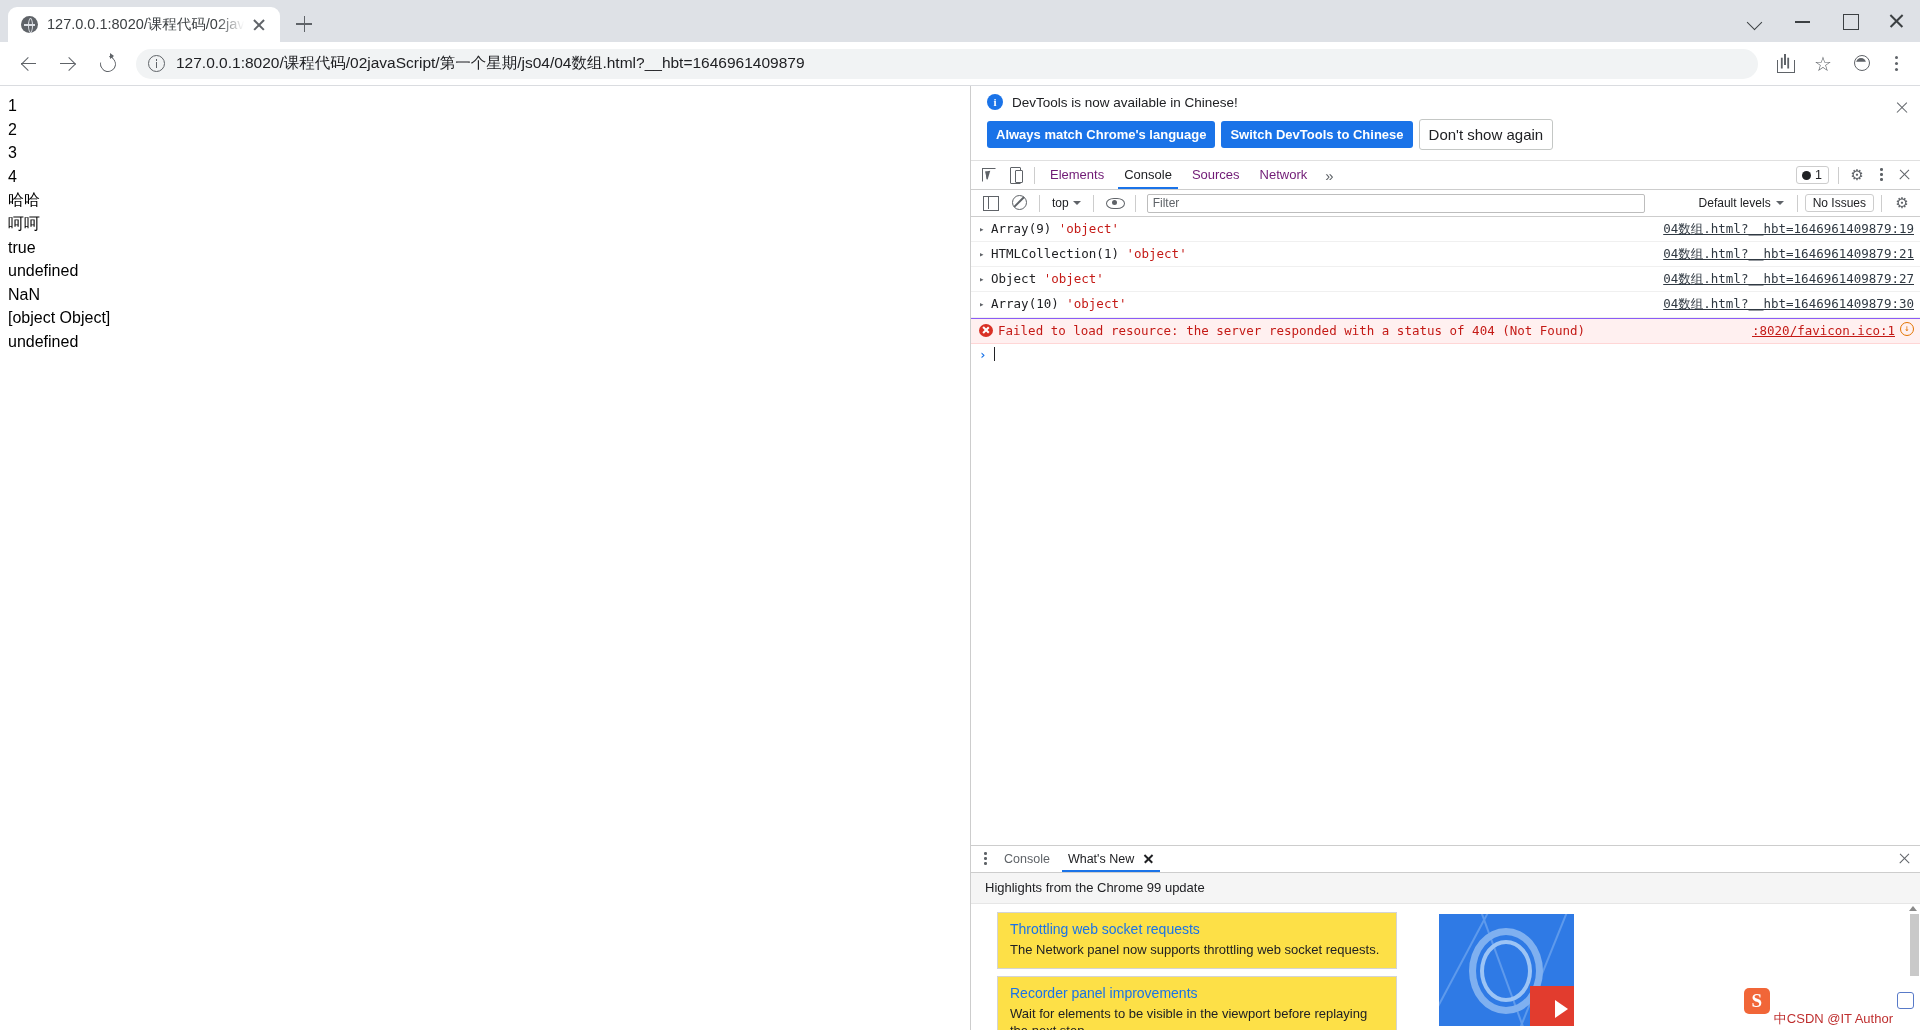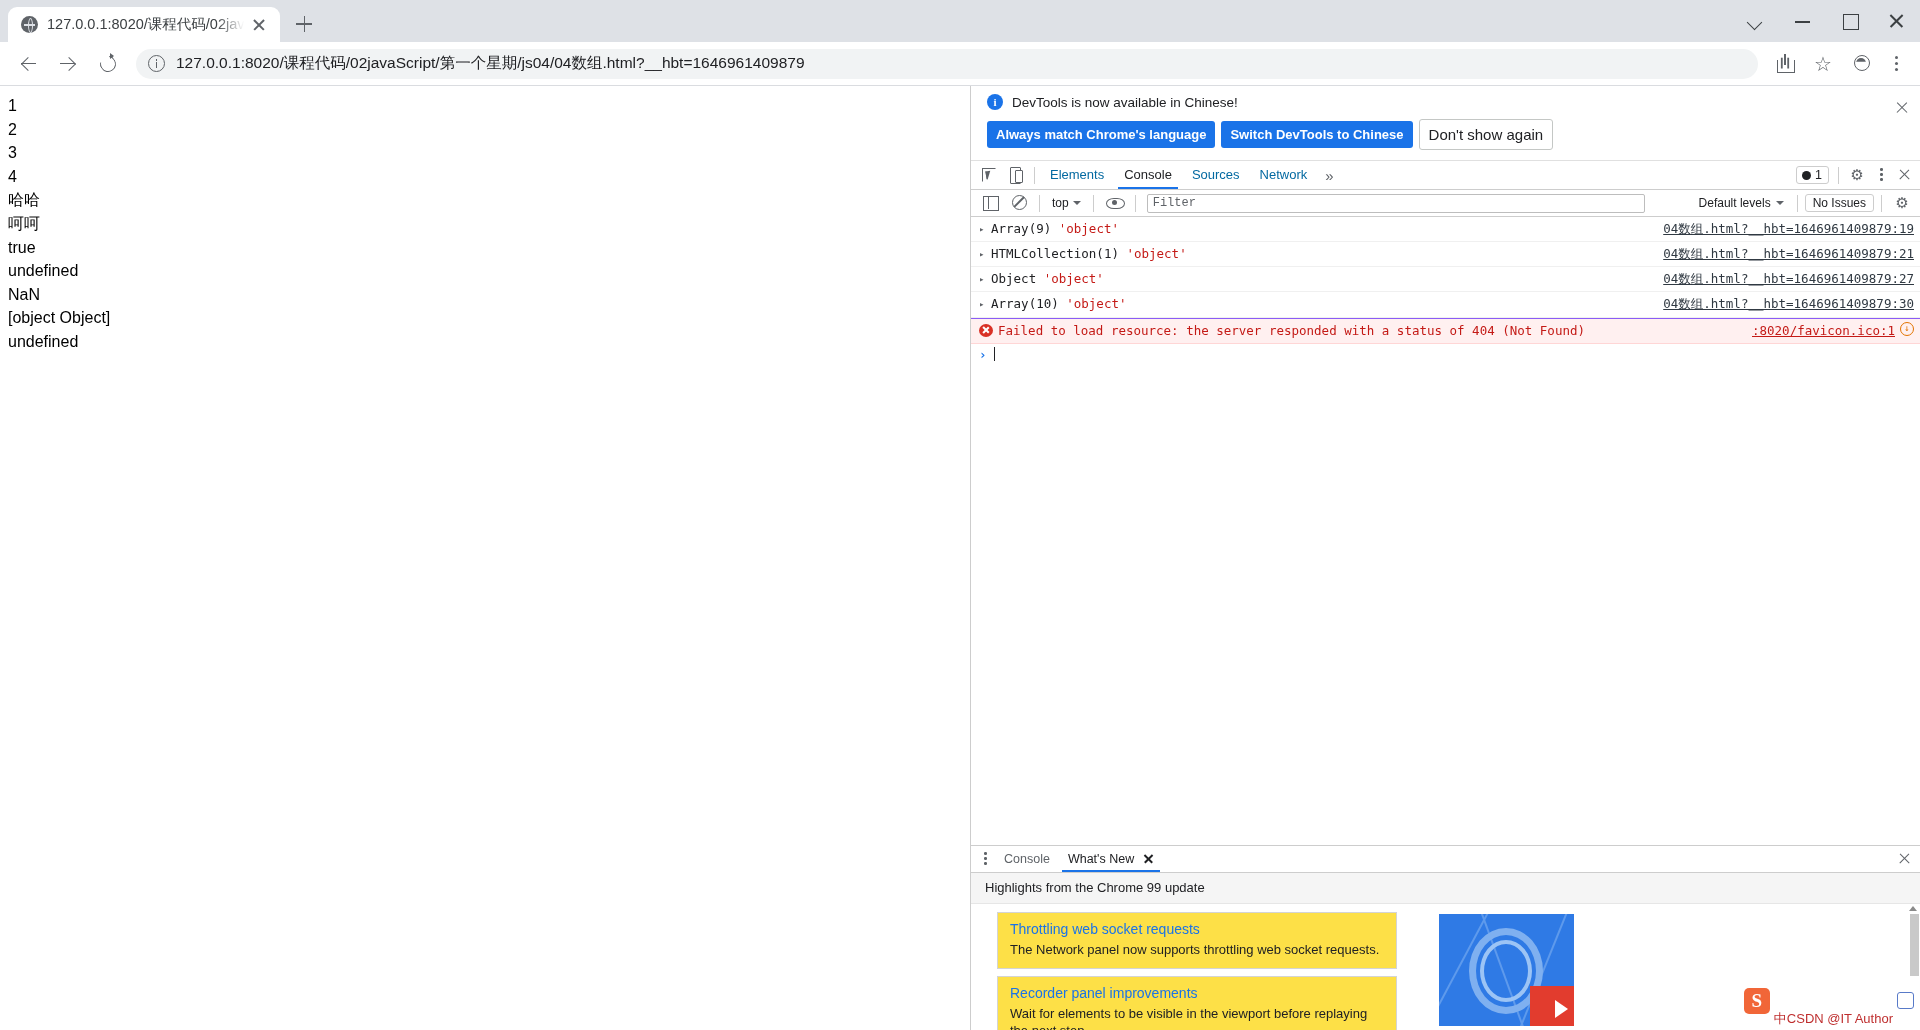--- a/index.html
+++ b/index.html
@@ -281,21 +281,21 @@
   .ico-device::before {
     content:""; position:absolute; left:8px; top:5px; width:9px; height:15px;
     border:1.5px solid #5f6368; border-radius:1px;
   }
   .ico-device::after {
     content:""; position:absolute; left:13px; top:8px; width:6px; height:11px;
     border:1.5px solid #5f6368; border-radius:1px; background:#fff;
   }
   .dt-sep { width: 1px; height: 17px; background: #cdcdcd; margin: 0 5px; flex: 0 0 1px; }
   .dt-tab {
-    font-size: 13px; color: #0369a1;
+    font-size: 13px; color: #701a75;
     padding: 5px 10px 6px 10px;
     position: relative; white-space: nowrap;
   }
   .dt-tab.active { color: #202124; }
   .dt-tab.active::after {
     content: ""; position: absolute; left: 4px; right: 4px; bottom: -1px;
     height: 2px; background: #1a73e8;
   }
   .dt-more { font-size: 15px; color: #5f6368; padding: 0 8px; }
   .dt-spacer { flex: 1; }
@@ -357,21 +357,21 @@
     content:""; position:absolute; left:11px; top:9.5px; width:5px; height:5px;
     border-radius:50%; background:#5f6368;
   }
   .filter-input {
     flex: 1; height: 19px; min-width: 40px;
     border: 1px solid #bdbdbd; border-radius: 2px;
     background: #ffffff;
     font-size: 12px; color: #5f6368;
     padding: 0 5px;
     display: flex; align-items: center;
-    font-family: Liberation Mono, monospace;
+    font-family: Liberation Sans, sans-serif;
     margin: 0 4px;
   }
   .levels {
     display: flex; align-items: center; gap: 5px;
     font-size: 12px; color: #202124; padding: 0 6px; white-space: nowrap; margin-left: 42px;
   }
   .no-issues {
     border: 1px solid #cdcdcd; border-radius: 3px;
     font-size: 12px; color: #202124;
     padding: 1px 7px; white-space: nowrap;

